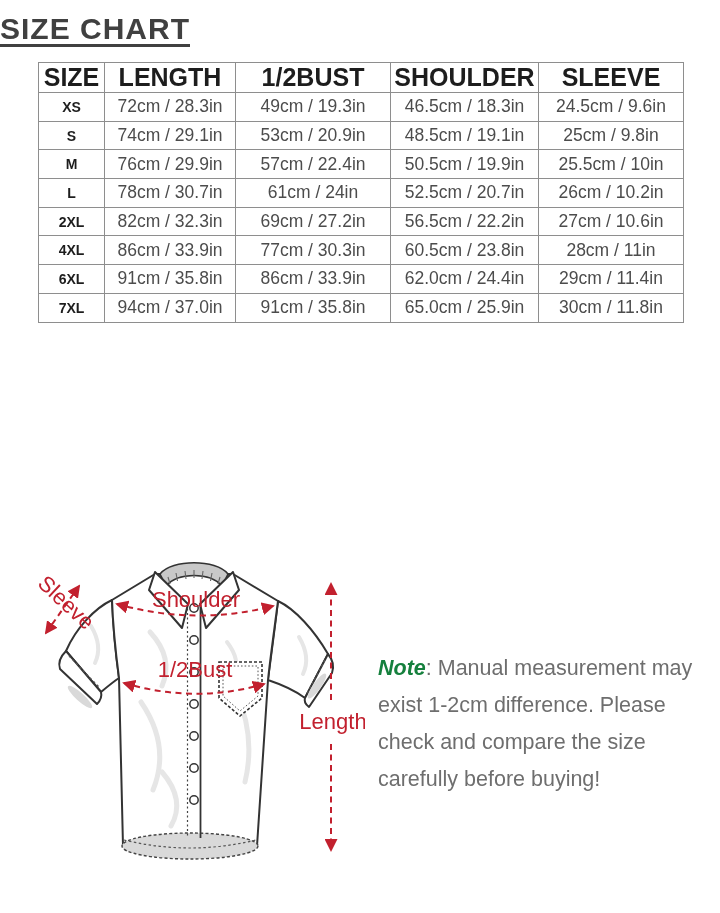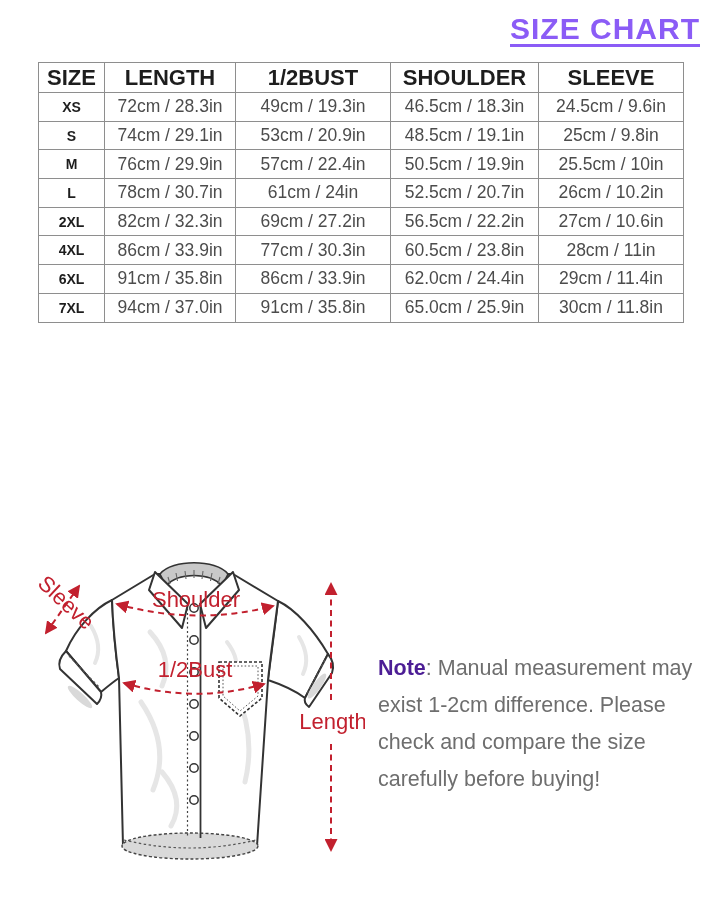--- a/index.html
+++ b/index.html
@@ -3,50 +3,50 @@
 <meta charset="utf-8">
 <style>
   :root { --accent:#c2202e; }
   * { box-sizing:border-box; }
   html,body { margin:0; padding:0; }
   body {
     width:720px; height:913px; position:relative; background:#ffffff;
     font-family:"Liberation Sans", sans-serif; overflow:hidden;
   }
   .title {
-    position:absolute; top:12px; left:0; width:700px; text-align:right;
-    font-size:30px; font-weight:bold; color:#8b5cf6; letter-spacing:1px;
+    position:absolute; top:12px; left:0; width:700px; text-align:left;
+    font-size:30px; font-weight:bold; color:#404040; letter-spacing:1px;
     text-decoration:underline; text-decoration-thickness:2.5px; text-underline-offset:5px;
   }
   table.size-table {
     position:absolute; left:38px; top:62px; width:645px;
     border-collapse:collapse; table-layout:fixed;
   }
   .size-table th, .size-table td {
     border:1px solid #8e8e8e; text-align:center; vertical-align:middle;
     height:28.7px; padding:0; white-space:nowrap;
     font-size:17.5px; font-weight:normal; color:#4c4c4c;
   }
   .size-table thead th {
-    font-weight:bold; color:#1d1d1d; font-size:22px; height:30px;
+    font-weight:bold; color:#1d1d1d; font-size:25px; height:30px;
   }
   .size-table tbody th { font-weight:bold; color:#1d1d1d; font-size:14px; }
   .diagram-svg { position:absolute; left:15px; top:548px; }
   .outline { fill:#ffffff; stroke:#333333; stroke-width:2; stroke-linejoin:round; }
   .grayfill { fill:#d9d9d9; }
   .stitch { fill:none; stroke:#555555; stroke-width:1.2; stroke-dasharray:2.5 2.5; }
   .wrinkle { fill:none; stroke:#e6e6e6; stroke-width:5; stroke-linecap:round; }
   .accent-line { fill:none; stroke:var(--accent); stroke-width:2; stroke-dasharray:6 4.5; }
   .accent-fill { fill:var(--accent); }
   .accent-text { fill:var(--accent); font-size:22px; font-family:"Liberation Sans", sans-serif; }
   .note {
     position:absolute; left:378px; top:650px; width:322px;
     font-size:21.5px; line-height:37px; color:#6e6e6e;
   }
-  .note b { color:#4c1d95; }
+  .note b { color:#15803d;font-style:italic; }
 </style>
 </head>
 <body>
 
 <div class="title">SIZE CHART</div>
 
 <table class="size-table">
   <colgroup>
     <col style="width:66px">
       <col style="width:131px">

